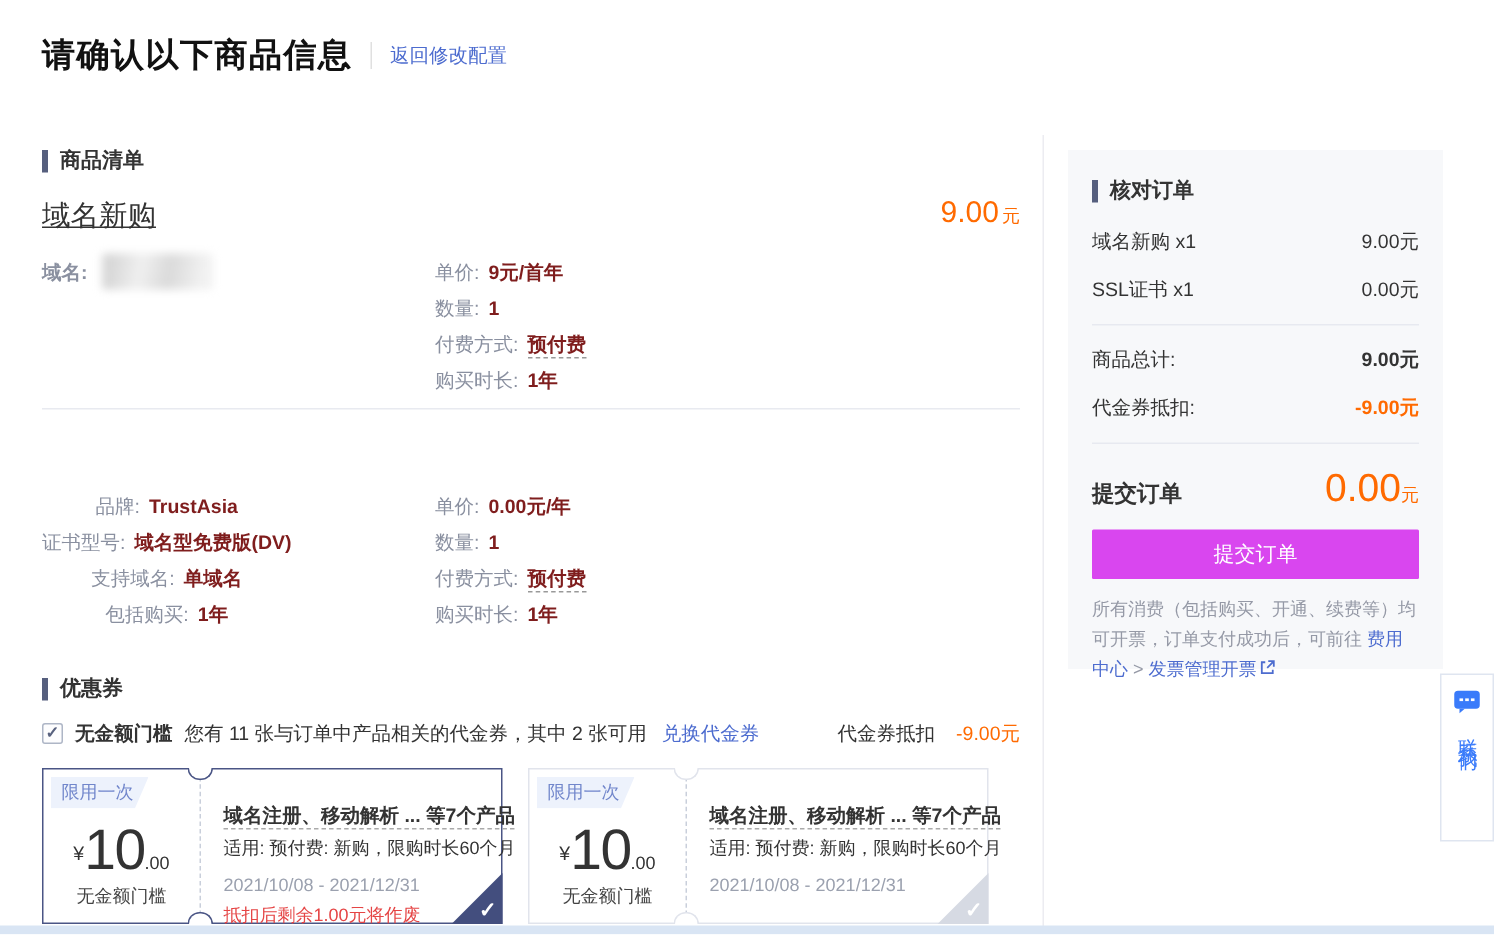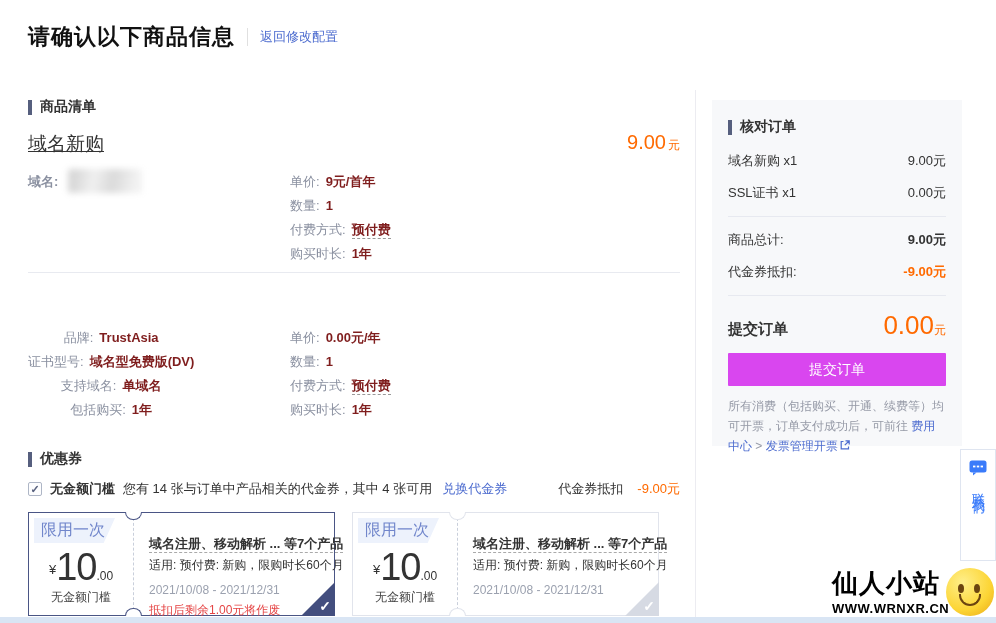--- a/index.html
+++ b/index.html
@@ -41,21 +41,21 @@
   .checkbox .chk { color:#59627f; font-size:11px; font-weight:bold; line-height:1; }
   .bold { font-weight:bold; margin-right:8px; }
   .coupon-ctrl .desc { margin-right:10px; }
   .flex-sp { flex:1; }
   .deduct-label { color:#333; margin-right:14px; }
   .orange { color:#ff6a00; }
 
   
   .coupon-card { position:absolute; top:512px; width:307px; height:104px; background:#fff; border:1px solid #e1e4ec; }
   .coupon-card.selected { border-color:#4a5585; }
-  .coupon-tag { position:absolute; left:5px; top:5px; font-size:16px; color:#7186cb; background:#edf2fc;
+  .coupon-tag { position:absolute; left:5px; top:5px; font-size:12px; color:#7186cb; background:#edf2fc;
                 padding:2px 10px 2px 7px; clip-path:polygon(0 0,100% 0,86% 100%,0 100%); }
   .coupon-left { position:absolute; left:0; top:0; width:104px; height:100%; text-align:center; }
   .amt { margin-top:33px; color:#333; white-space:nowrap; }
   .amt .cur { font-size:13px; vertical-align:6px; }
   .amt .big { font-size:38px; letter-spacing:-1px; }
   .amt .cents { font-size:12px; }
   .thr { font-size:12px; color:#444; margin-top:0; }
   .coupon-right { position:absolute; left:104px; top:0; right:0; bottom:0; border-left:1px dashed #c9cfdb; padding:22px 8px 0 15px; }
   .scope { font-size:13px; font-weight:bold; color:#333; margin-bottom:4px; white-space:nowrap; }
   .scope .dotted-u { border-bottom:1px dashed #aaa; }
@@ -161,21 +161,21 @@
   <div class="sec-head" style="left:28px; top:450px;">
     <span class="sec-bar"></span>
     <span class="sec-title">优惠券</span>
   </div>
 
   <div class="coupon-ctrl">
     <span class="checkbox">
         <span class="chk">✓</span>
       </span>
     <span class="bold">无金额门槛</span>
-    <span class="desc">您有 14 张与订单中产品相关的代金券，其中 4 张可用</span>
+    <span class="desc">您有 11 张与订单中产品相关的代金券，其中 2 张可用</span>
     <a class="link">兑换代金券</a>
     <span class="flex-sp"></span>
     <span class="deduct-label">代金券抵扣</span>
     <span class="orange">-9.00元</span>
   </div>
 
   <div class="coupon-card selected" style="left:28px;">
     <span class="coupon-tag">限用一次</span>
     <div class="coupon-left">
       <div class="amt"><span class="cur">¥</span><span class="big">10</span><span class="cents">.00</span></div>
@@ -251,26 +251,15 @@
     <svg width="18" height="16" viewBox="0 0 18 16">
         <rect x="0.5" y="0.5" width="17" height="12" rx="2.5" fill="#3a7bfa"></rect>
         <path d="M4 12.5L4 15.5L7.5 12.5Z" fill="#3a7bfa"></path>
         <rect x="4" y="5.6" width="2.4" height="1.8" fill="#fff"></rect>
         <rect x="7.8" y="5.6" width="2.4" height="1.8" fill="#fff"></rect>
         <rect x="11.6" y="5.6" width="2.4" height="1.8" fill="#fff"></rect>
       </svg>
     <span class="contact-txt">联系我们</span>
   </div>
 
-  <div class="watermark">
-    <div class="wm-face">
-      <span class="wm-eye l"></span>
-      <span class="wm-eye r"></span>
-      <span class="wm-mouth"></span>
-    </div>
-    <div class="wm-text">
-      <div class="wm-l1">仙人小站</div>
-      <div class="wm-l2">WWW.WRNXR.CN</div>
-    </div>
-  </div>
 
   <div class="bottom-strip"></div>
 </div>
 
 </body></html>

